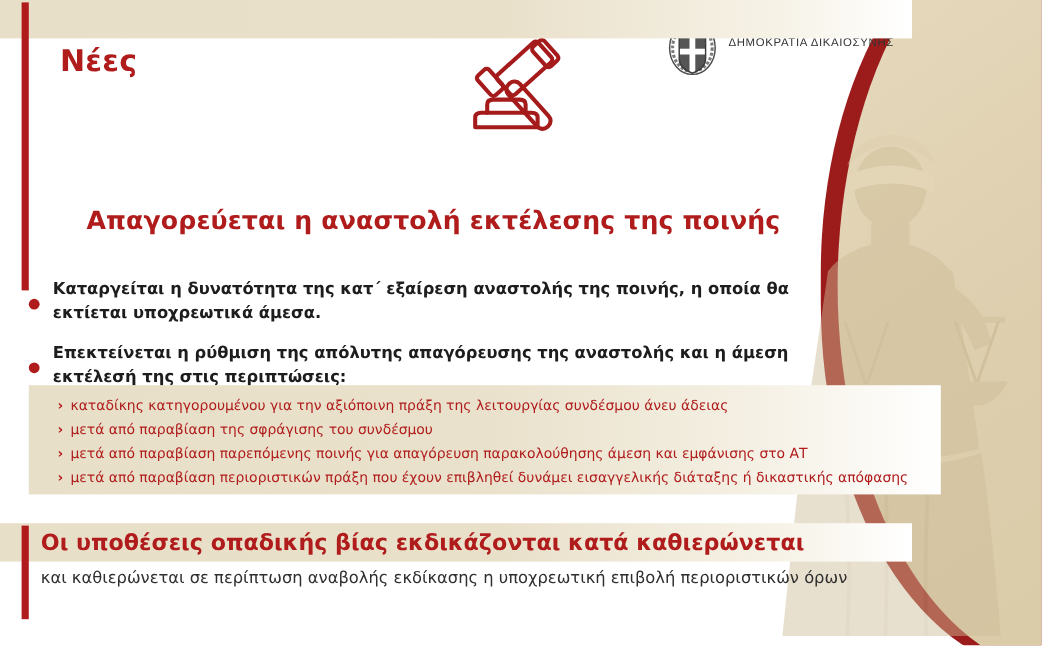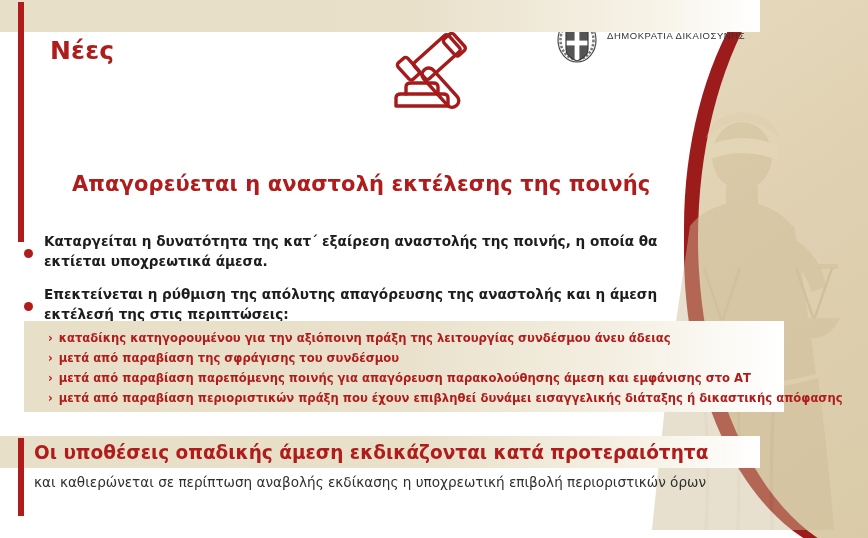--- a/index.html
+++ b/index.html
@@ -92,21 +92,21 @@
     color:#1d1d1d;font-size:13.6px;font-weight:bold;line-height:20px;
     max-width:660px;
   }
 
   
   .subpanel{
     position:absolute;left:24px;top:321px;width:760px;height:91px;
     background:linear-gradient(90deg,#e8dfc8 0%,#e9e1cb 50%,#f4efe2 78%,#ffffff 100%);
   }
   .subrow{position:absolute;left:48px;display:flex;align-items:baseline;gap:6px;}
-  .subrow .ctext{color:#b01c1c;font-size:11.6px;font-weight:bold;white-space:nowrap;}
+  .subrow .ctext{color:#b01c1c;font-size:11.6px;font-weight:normal;white-space:nowrap;}
   .subrow .cmark{color:#b01c1c;font-size:11.5px;font-weight:bold;line-height:1;}
 
   
   .section2{position:absolute;left:0;top:436px;width:868px;height:100px;}
   .bandB{
     position:absolute;left:0;top:0;width:760px;height:32px;
     background:linear-gradient(90deg,#e8dfc8 0%,#e9e0ca 55%,#f6f2e6 85%,#ffffff 100%);
   }
   .bar2{position:absolute;left:18px;top:2px;width:6px;height:78px;background:#b01c1c;}
   .h2{
@@ -233,16 +233,16 @@
   </div>
   <div class="subrow" style="top:391px;">
     <span class="cmark">›</span>
     <span class="ctext">μετά από παραβίαση περιοριστικών πράξη που έχουν επιβληθεί δυνάμει εισαγγελικής διάταξης ή δικαστικής απόφασης</span>
   </div>
 
   <div class="section2">
     <div class="bandB"></div>
     <div class="bar2"></div>
   </div>
-  <div class="h2">Οι υποθέσεις οπαδικής άμεση εκδικάζονται κατά προτεραιότητα</div>
+  <div class="h2">Οι υποθέσεις οπαδικής βίας εκδικάζονται κατά καθιερώνεται</div>
   <div class="p2a">και καθιερώνεται σε περίπτωση αναβολής εκδίκασης η υποχρεωτική επιβολή περιοριστικών όρων</div>
 
 </div>
 
 </body></html>

